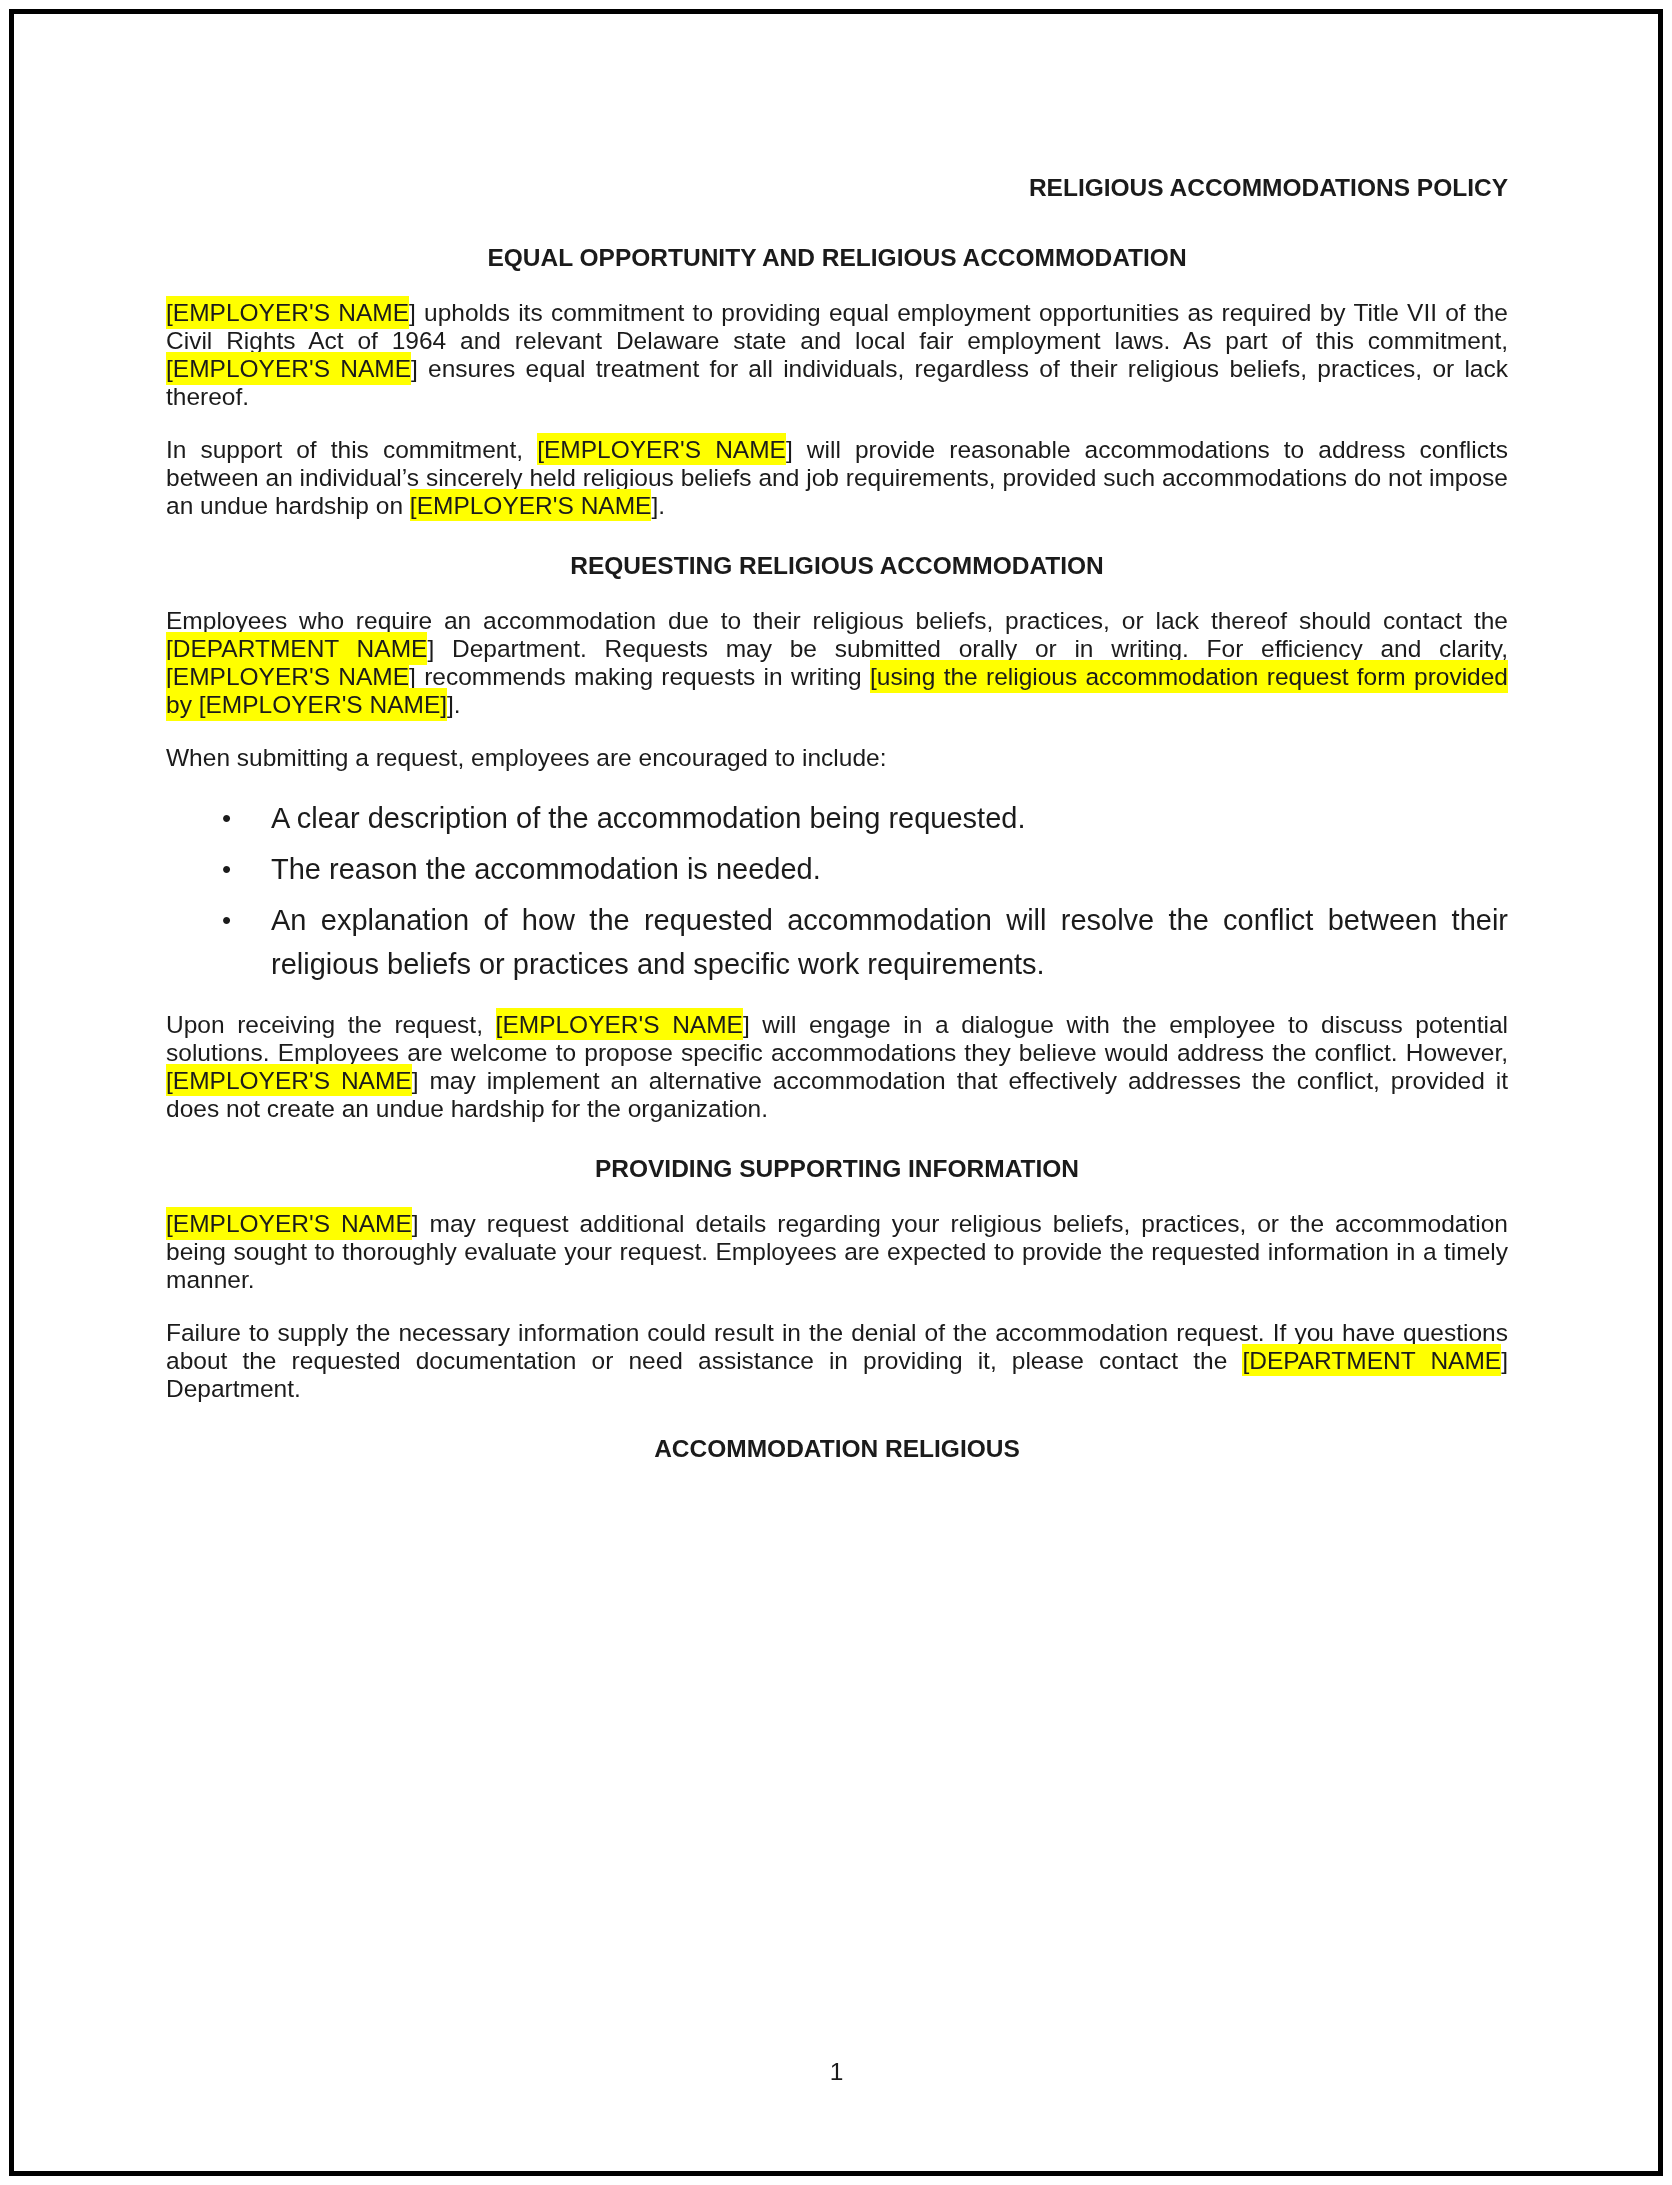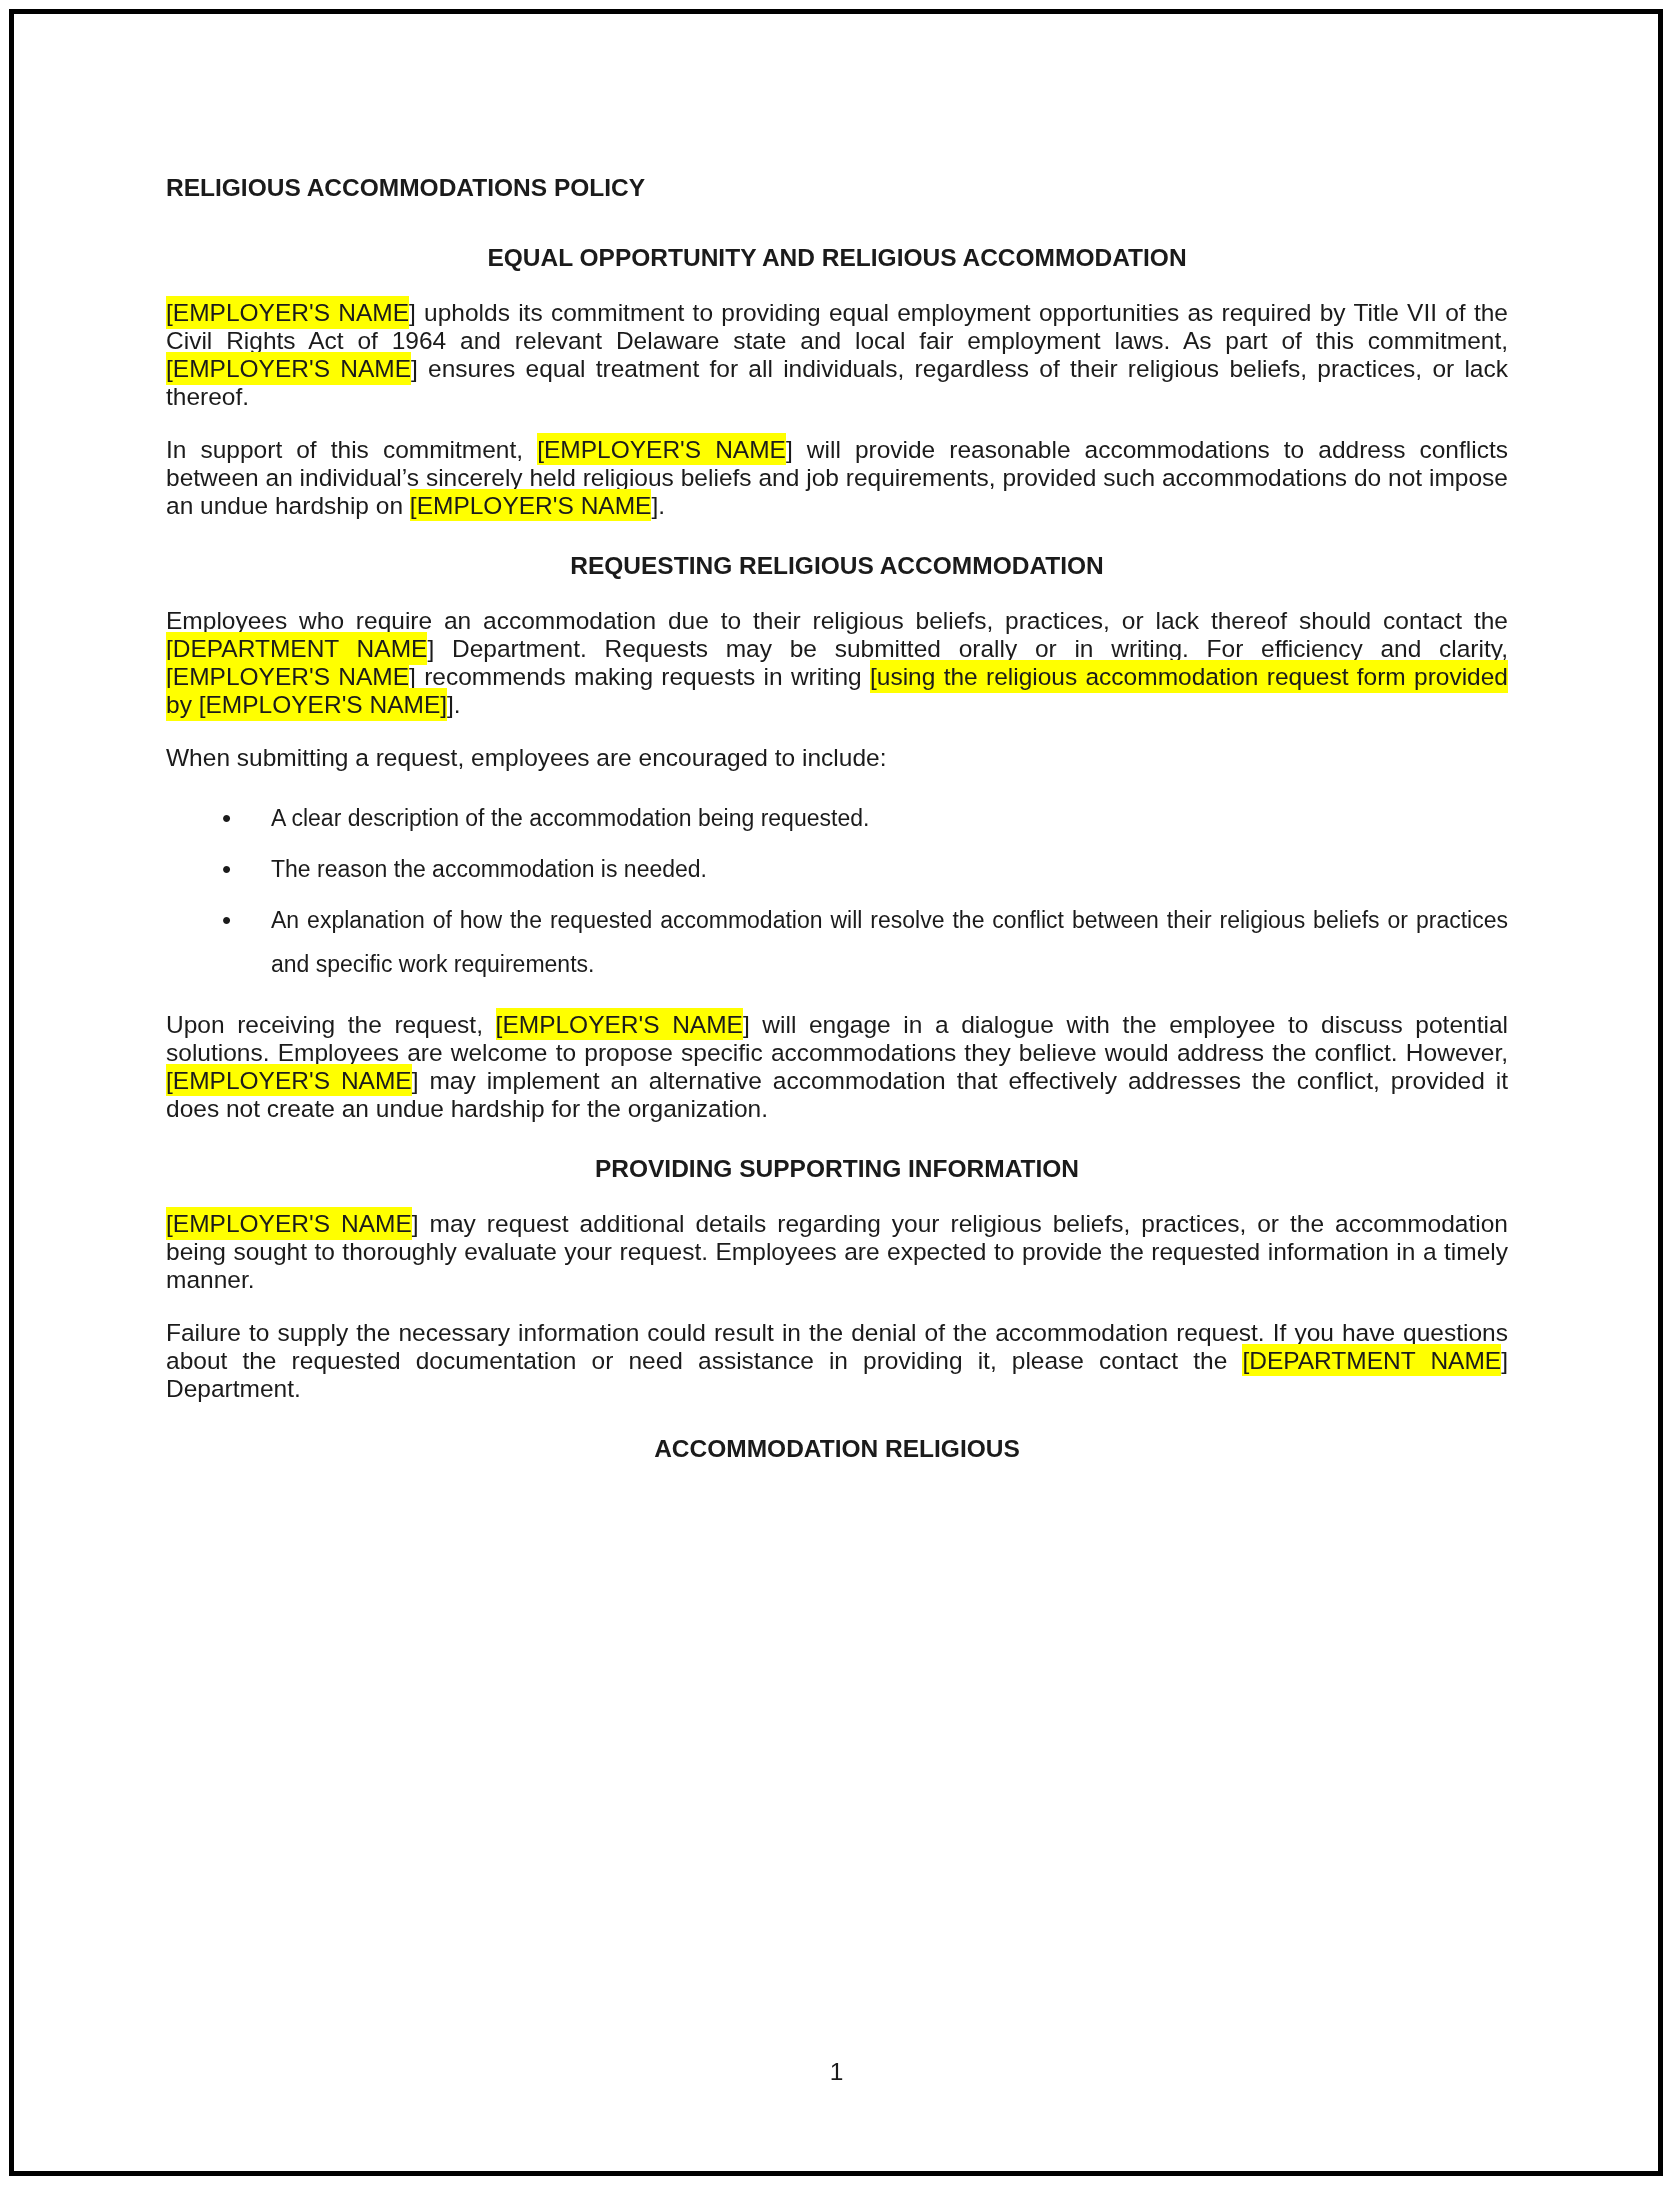--- a/index.html
+++ b/index.html
@@ -27,21 +27,21 @@
   .content {
     position: absolute;
     left: 166px;
     top: 166px;
     width: 1342px;
   }
   h1.doc-title {
     font-size: 24.5px;
     line-height: 44px;
     font-weight: bold;
-    text-align: left;
+    text-align: right;
     margin: 0 0 26px 0;
   }
   h2.section-heading {
     font-size: 24.5px;
     line-height: 44px;
     font-weight: bold;
     text-align: center;
     margin: 5.2px 0 19px 0;
   }
   p.paragraph {
@@ -49,21 +49,21 @@
     line-height: 28px;
     text-align: justify;
     margin: 0 0 24.5px 0;
   }
   ul.bullet-list {
     list-style: none;
     margin: 3.5px 0 24.5px 0;
     padding: 0;
   }
   li.bullet-item {
-    font-size: 23px;
+    font-size: 29px;
     line-height: 44px;
     text-align: justify;
     position: relative;
     padding-left: 105px;
     margin-bottom: 7px;
   }
   li.bullet-item::before {
     content: "\2022";
     position: absolute;
     left: 56px;

